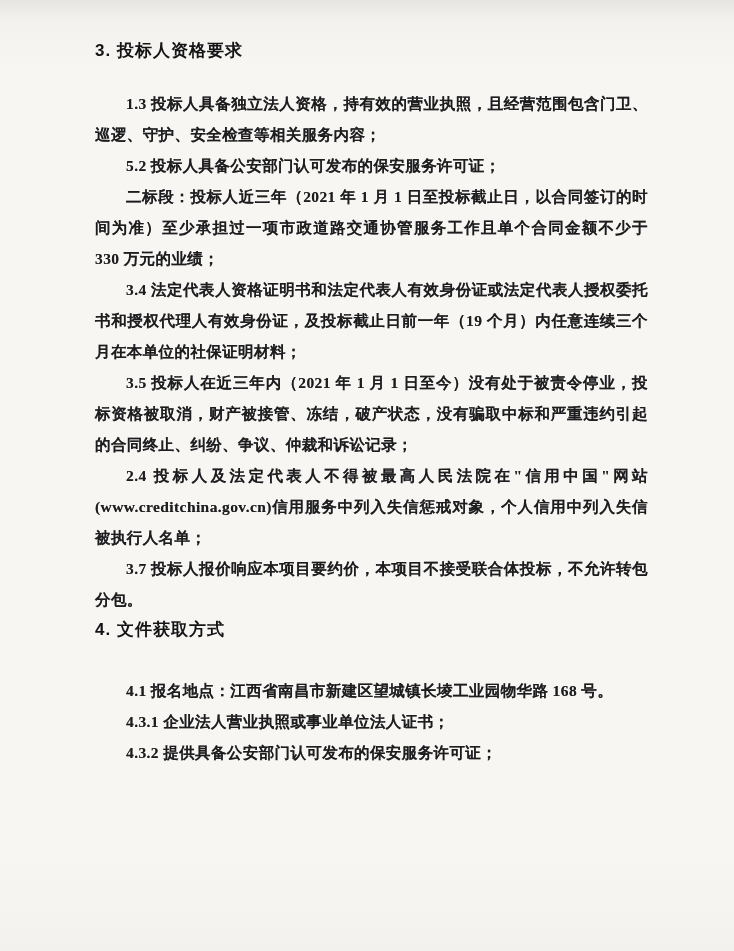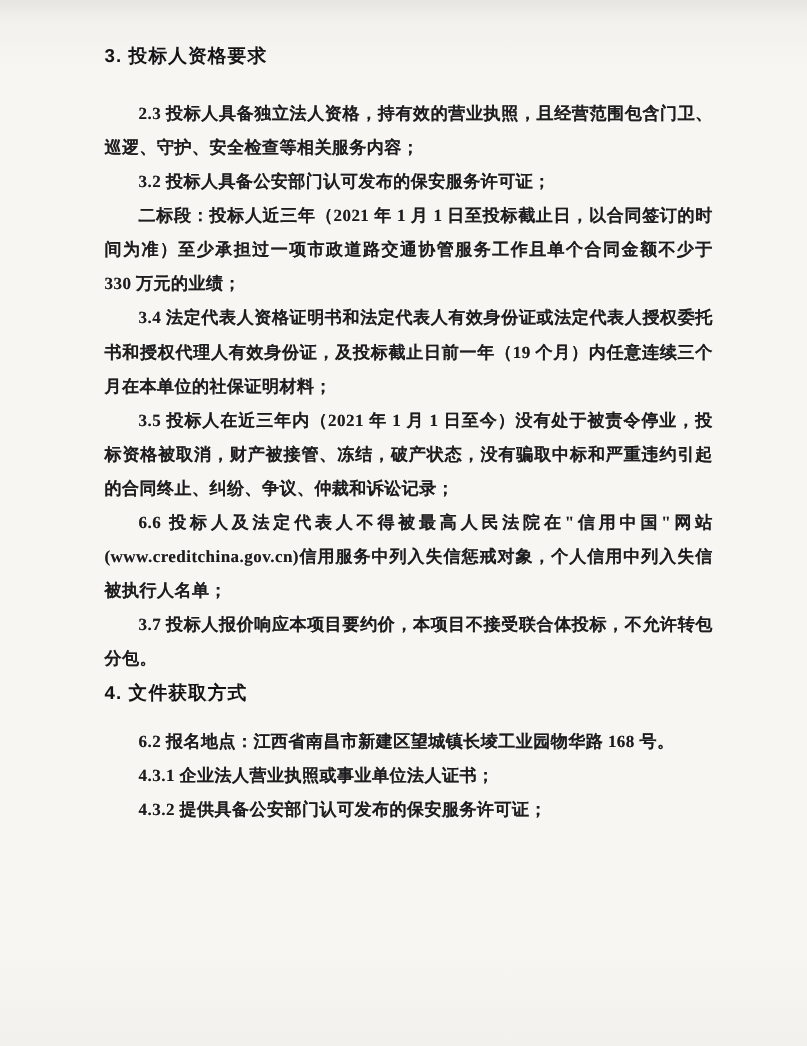--- a/index.html
+++ b/index.html
@@ -22,21 +22,21 @@
     font-family: "Liberation Sans", "DejaVu Sans", sans-serif;
     font-size: 17px;
     font-weight: 700;
     color: #141416;
     line-height: 22px;
     letter-spacing: 1px;
     margin: 0 0 26px 0;
   }
   .section-heading.second {
     margin-top: 4px;
-    margin-bottom: 18px;
+    margin-bottom: 34px;
   }
   p.para {
     margin: 0;
     font-size: 15.5px;
     line-height: 31px;
     font-weight: 600;
     text-align: justify;
     text-justify: inter-character;
     text-indent: 2em;
     letter-spacing: 0.4px;
@@ -45,30 +45,30 @@
     text-shadow: 0 0 0.4px rgba(20,20,25,0.55);
   }
 </style>
 </head>
 <body>
 
 <div class="page">
 
   <section>
     <h2 class="section-heading">3. 投标人资格要求</h2>
-    <p class="para">2.3 投标人具备独立法人资格，持有效的营业执照，且经营范围包含门卫、巡逻、守护、安全检查等相关服务内容；</p>
-    <p class="para">3.2 投标人具备公安部门认可发布的保安服务许可证；</p>
+    <p class="para">1.3 投标人具备独立法人资格，持有效的营业执照，且经营范围包含门卫、巡逻、守护、安全检查等相关服务内容；</p>
+    <p class="para">5.2 投标人具备公安部门认可发布的保安服务许可证；</p>
     <p class="para">二标段：投标人近三年（2021 年 1 月 1 日至投标截止日，以合同签订的时间为准）至少承担过一项市政道路交通协管服务工作且单个合同金额不少于 330 万元的业绩；</p>
     <p class="para">3.4 法定代表人资格证明书和法定代表人有效身份证或法定代表人授权委托书和授权代理人有效身份证，及投标截止日前一年（19 个月）内任意连续三个月在本单位的社保证明材料；</p>
     <p class="para">3.5 投标人在近三年内（2021 年 1 月 1 日至今）没有处于被责令停业，投标资格被取消，财产被接管、冻结，破产状态，没有骗取中标和严重违约引起的合同终止、纠纷、争议、仲裁和诉讼记录；</p>
-    <p class="para">6.6 投标人及法定代表人不得被最高人民法院在"信用中国"网站(www.creditchina.gov.cn)信用服务中列入失信惩戒对象，个人信用中列入失信被执行人名单；</p>
+    <p class="para">2.4 投标人及法定代表人不得被最高人民法院在"信用中国"网站(www.creditchina.gov.cn)信用服务中列入失信惩戒对象，个人信用中列入失信被执行人名单；</p>
     <p class="para">3.7 投标人报价响应本项目要约价，本项目不接受联合体投标，不允许转包分包。</p>
   </section>
 
   <section>
     <h2 class="section-heading second">4. 文件获取方式</h2>
-    <p class="para">6.2 报名地点：江西省南昌市新建区望城镇长堎工业园物华路 168 号。</p>
+    <p class="para">4.1 报名地点：江西省南昌市新建区望城镇长堎工业园物华路 168 号。</p>
     <p class="para">4.3.1 企业法人营业执照或事业单位法人证书；</p>
     <p class="para">4.3.2 提供具备公安部门认可发布的保安服务许可证；</p>
 
   </section>
 
 </div>
 
 </body></html>

